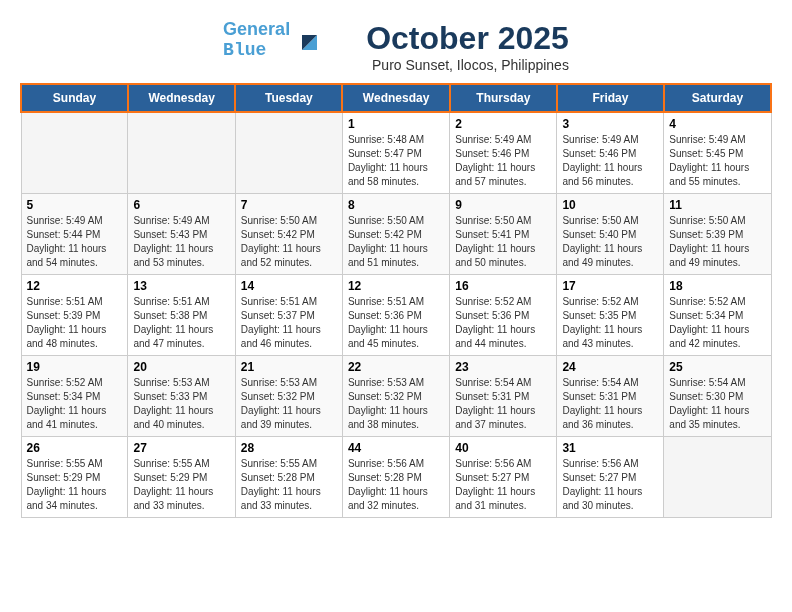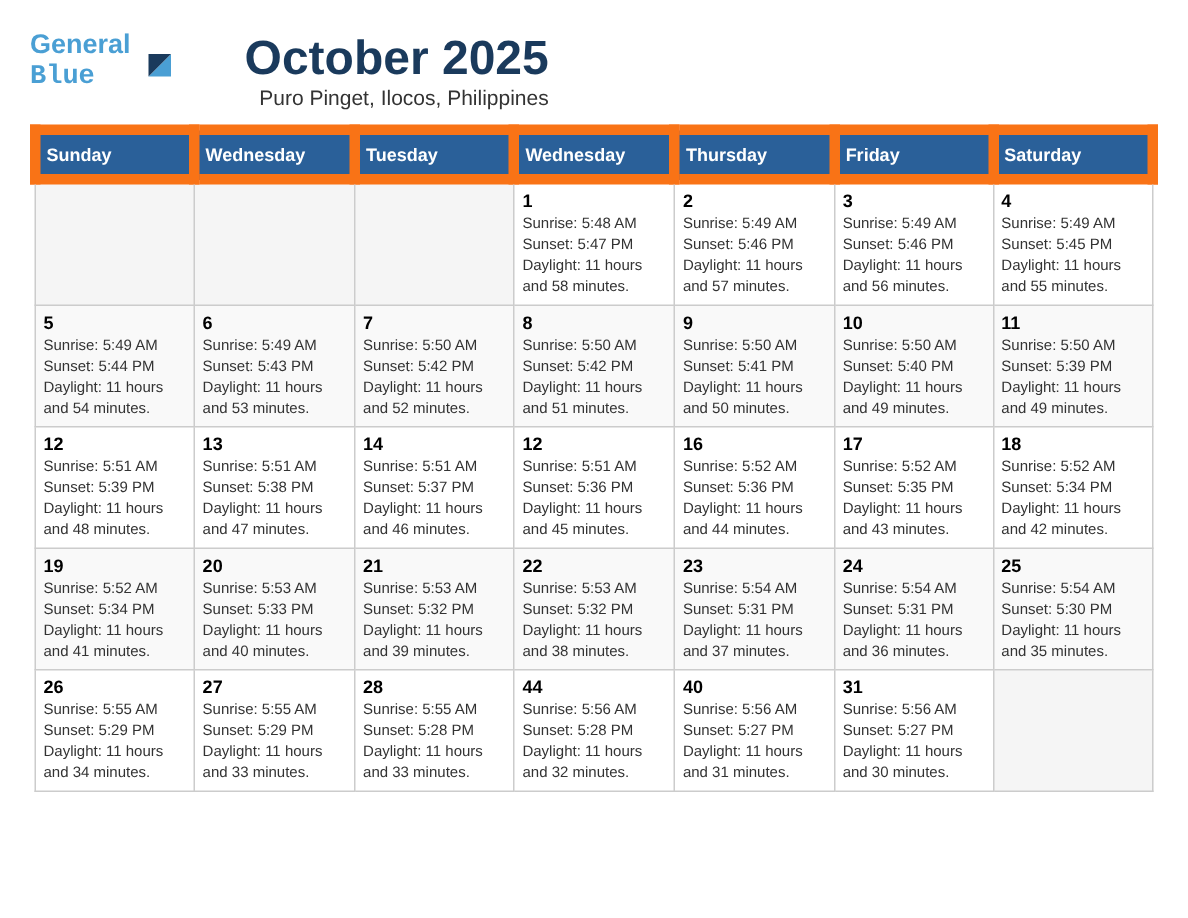--- a/index.html
+++ b/index.html
@@ -7,21 +7,21 @@
       font-family: Arial, sans-serif;
       background: #fff;
       width: 792px;
       min-height: 612px;
     }
     .container {
       padding: 20px 20px 10px 20px;
     }
     .header {
       display: flex;
-      justify-content: flex-start;
+      justify-content: center;
       align-items: flex-start;
       margin-bottom: 10px;
     }
     .logo {
       display: flex;
       align-items: center;
     }
     .logo-text {
       font-size: 18px;
       font-weight: bold;
@@ -51,24 +51,24 @@
     }
     .calendar {
       width: 100%;
       border-collapse: collapse;
       font-size: 10.5px;
     }
     .calendar thead tr th {
       background-color: #2a6099;
       color: #fff;
       padding: 6px 4px;
-      text-align: left;
+      text-align: center;
       font-size: 12px;
       font-weight: bold;
-      border: 7px solid #f97316;
+      border: 2px solid #f97316;
     }
     .calendar tbody tr td {
       border: 1px solid #ccc;
       vertical-align: top;
       padding: 4px 5px;
       width: 108px;
       min-height: 80px;
       background: #fff;
     }
     .calendar tbody tr:nth-child(even) td {
@@ -106,21 +106,21 @@
           </div>
           <svg class="logo-icon" viewBox="0 0 30 30" xmlns="http://www.w3.org/2000/svg">
             <polygon points="10,25 25,10 25,25" fill="#4a9fd4"></polygon>
             <polygon points="10,25 25,10 10,10" fill="#1a3a5c"></polygon>
           </svg>
         </div>
       </div>
     </div>
     <div class="title-block">
       <div class="month-title">October 2025</div>
-      <div class="subtitle">Puro Pinget, Ilocos, Philippines</div>
+      <div class="subtitle">Puro Sunset, Ilocos, Philippines</div>
     </div>
   </div>
 
   <table class="calendar">
     <thead>
       <tr>
       <th>Sunday</th>
           <th>Wednesday</th>
           <th>Tuesday</th>
           <th>Wednesday</th>

